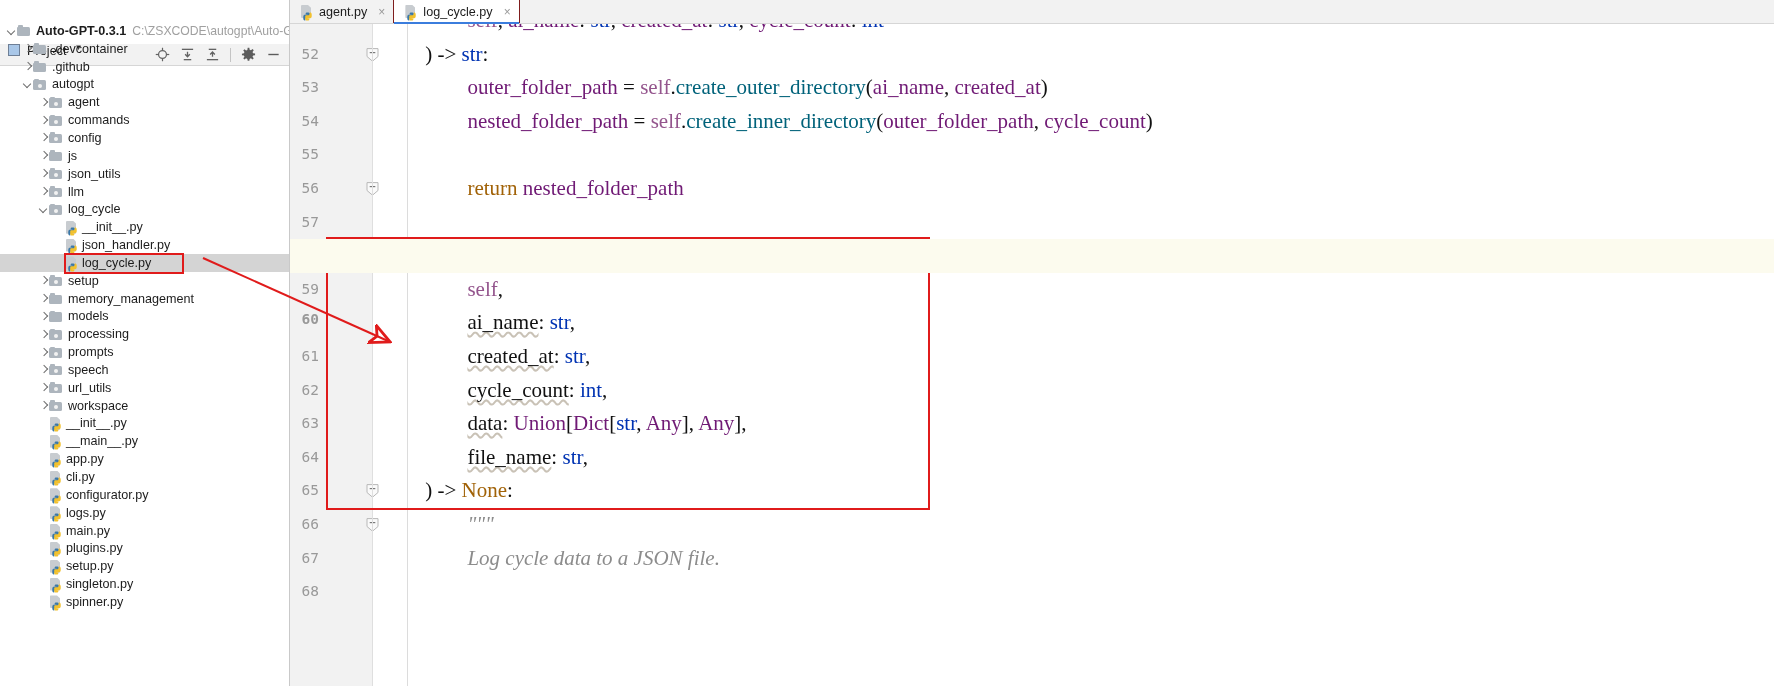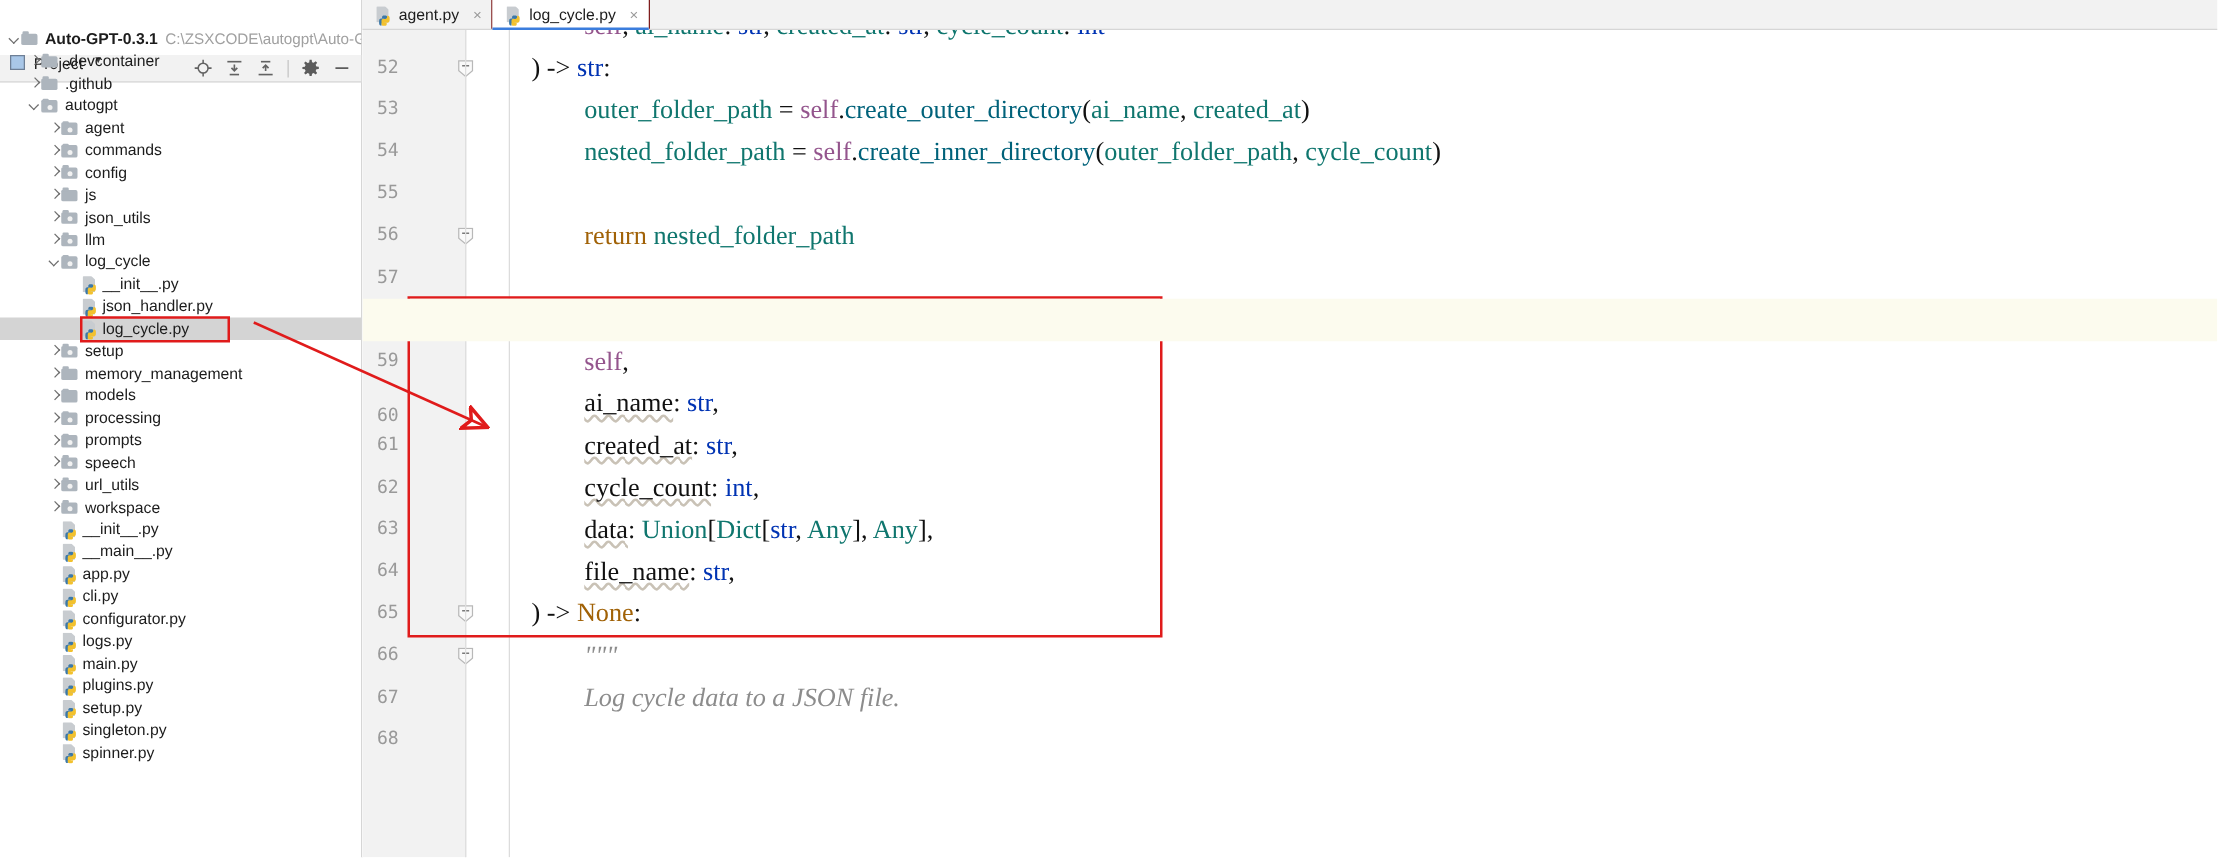--- a/index.html
+++ b/index.html
@@ -174,21 +174,21 @@
     position:absolute; left:0; right:0; height:33.6px; background:#fcfbee;
   }
   #indent-guide {
     position:absolute; left:34px; width:1px; background:#dcdcdc;
   }
   .kw   { color:#a16207; }
   .self { color:#94558d; }
   .typ  { color:#0033b3; }
   .fn   { color:#00627a; }
   .doc  { color:#8c8c8c; font-style:italic; }
-  .plain{ color:#0f766e;margin-top:40px; }
+  .plain{ color:#701a75;margin-top:40px; }
   .sq   { text-decoration: underline wavy #c9c2b6; text-decoration-skip-ink:none; }
 
   #caret {
     position:absolute; width:1.6px; background:#000000; height:22px;
   }
 
   
   #code-rect {
     position:absolute; border:2.5px solid #e01b1b; pointer-events:none;
   }
@@ -546,21 +546,21 @@
     <div id="editor-body">
       <div id="gutter">
           <div class="lnum" style="top: 21.6px;">52</div>
           <div class="lnum" style="top: 55.2px;">53</div>
           <div class="lnum" style="top: 88.8px;">54</div>
           <div class="lnum" style="top: 122.4px;">55</div>
           <div class="lnum" style="top: 156px;">56</div>
           <div class="lnum" style="top: 189.6px;">57</div>
           <div class="lnum" style="top: 223.2px;">58</div>
           <div class="lnum" style="top: 256.8px;">59</div>
-          <div class="lnum" style="top: 301px;">60</div>
+          <div class="lnum" style="top: 287px; font-weight: bold;">60</div>
           <div class="lnum" style="top: 324px;">61</div>
           <div class="lnum" style="top: 357.6px;">62</div>
           <div class="lnum" style="top: 391.2px;">63</div>
           <div class="lnum" style="top: 424.8px;">64</div>
           <div class="lnum" style="top: 458.4px;">65</div>
           <div class="lnum" style="top: 492px;">66</div>
           <div class="lnum" style="top: 525.6px;">67</div>
           <div class="lnum" style="top: 559.2px;">68</div>
           <div class="fold" style="top: 23.6px;">
             <svg width="13" height="14" viewBox="0 0 13 14">

